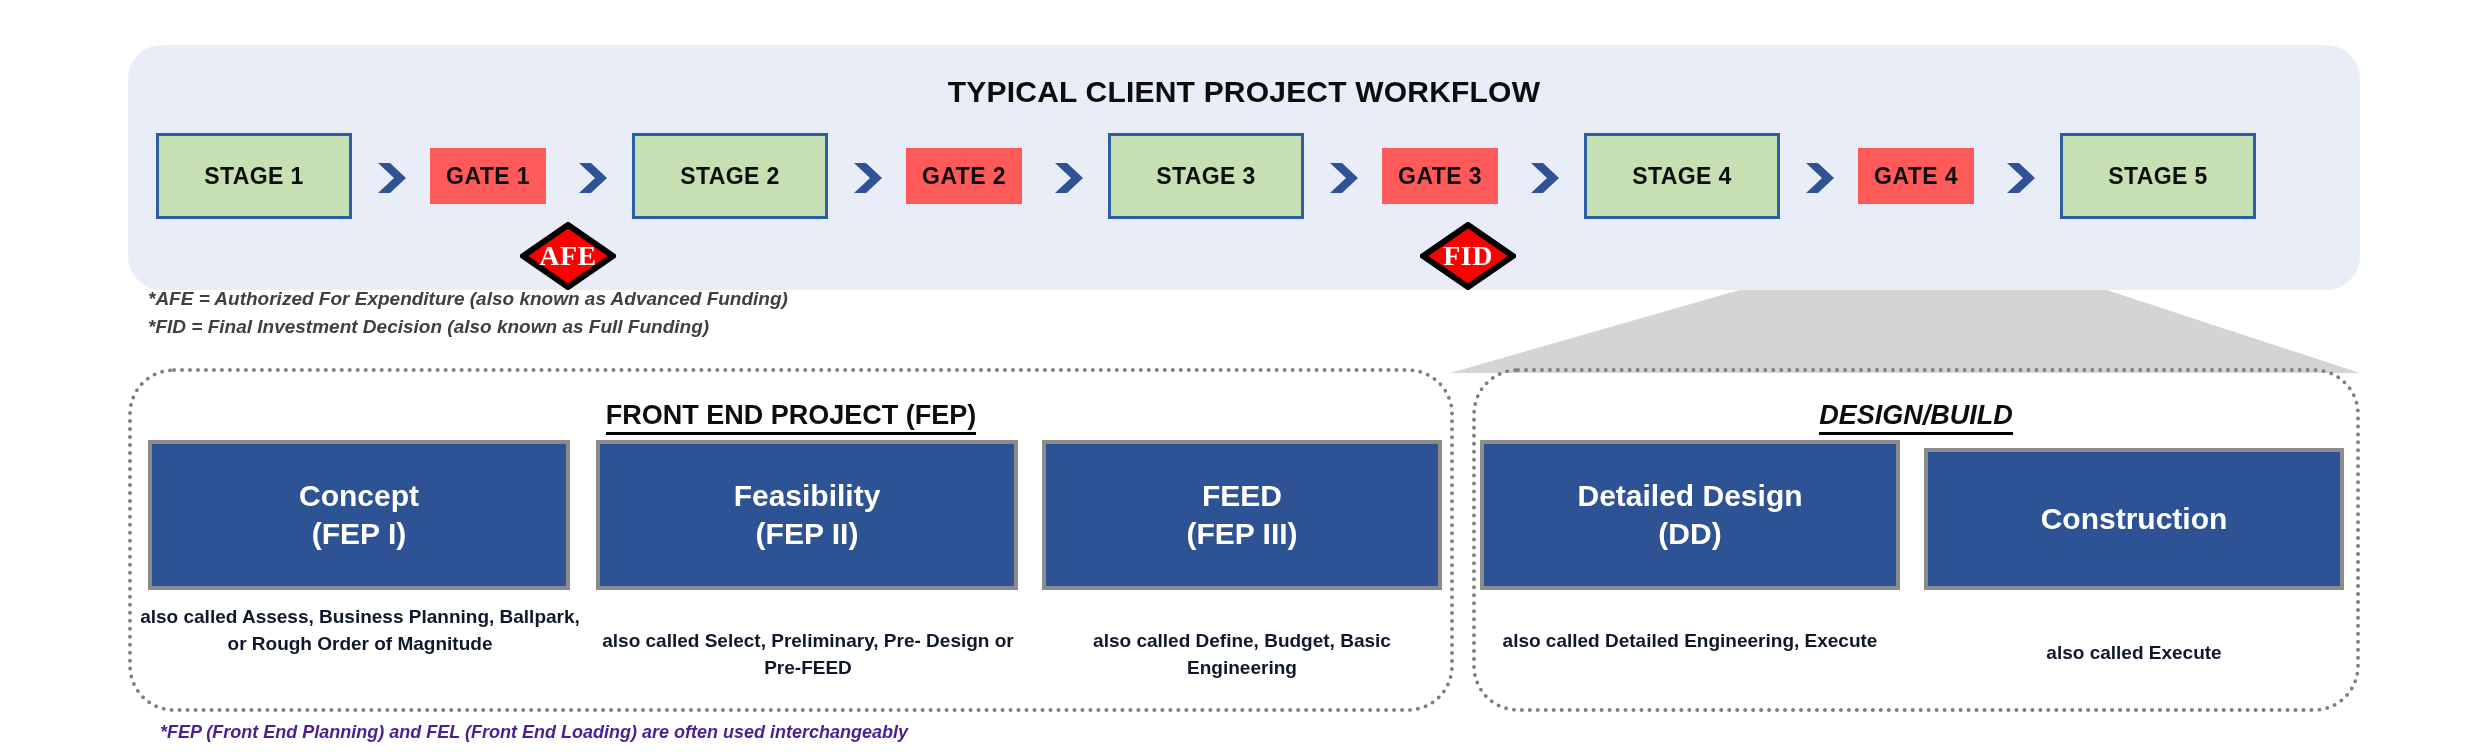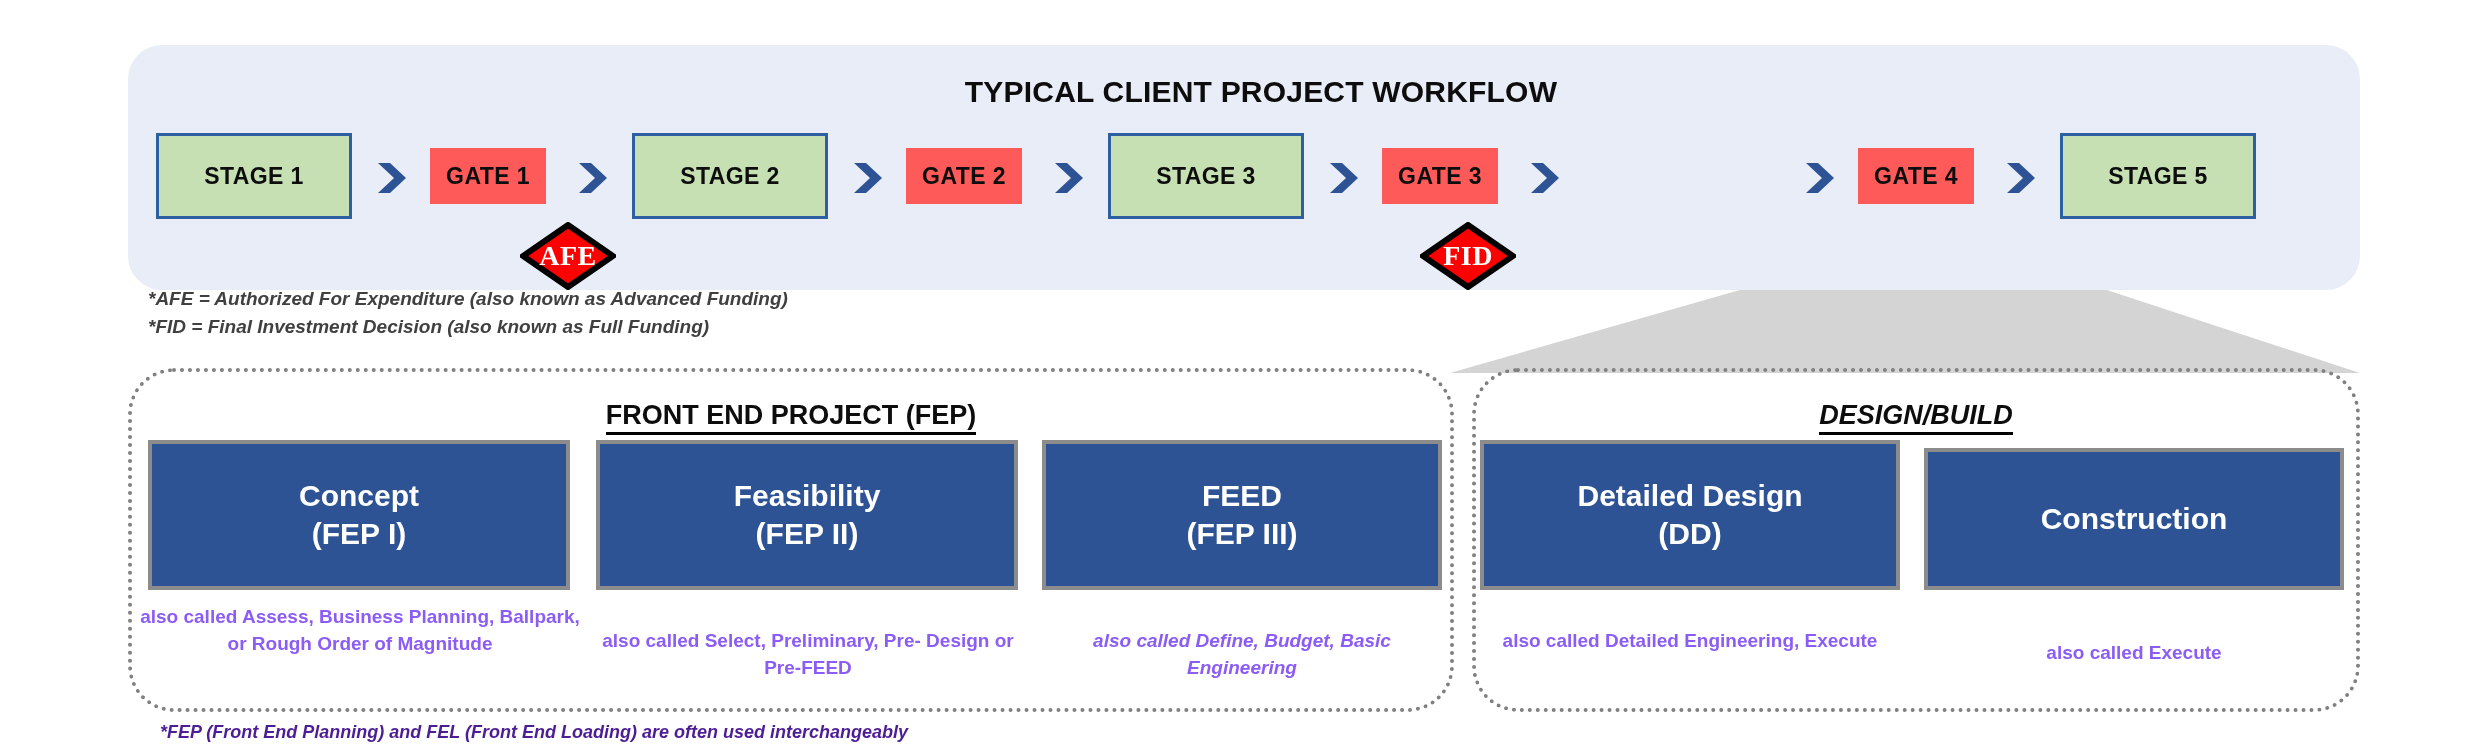--- a/index.html
+++ b/index.html
@@ -13,21 +13,20 @@
 
   
   #banner{
     position:absolute;left:128px;top:45px;width:2232px;height:245px;
     background:#e9edf7;border-radius:34px;
   }
   #banner-title{
     position:absolute;left:0;top:30px;width:2232px;
     text-align:center;font-size:30px;font-weight:bold;color:#0d0d0d;
     letter-spacing:.2px;
-    padding-left:17px;
   }
   
   #flow{
     position:absolute;left:128px;top:133px;width:2232px;height:90px;
   }
   .sbox{
     position:absolute;top:0;width:196px;height:86px;
     background:#c6e0b4;border:3px solid #2f5fa3;
     box-sizing:border-box;
     display:flex;align-items:center;justify-content:center;
@@ -89,21 +88,21 @@
     position:absolute;
     background:#2e5395;
     border:4px solid #8c8c8c;
     box-sizing:border-box;
     display:flex;flex-direction:column;align-items:center;justify-content:center;
     color:#ffffff;font-size:30px;font-weight:bold;line-height:1.26;
     text-align:center;
   }
   .pcap{
     position:absolute;
-    font-size:19px;font-weight:bold;color:#8b5cf6;
+    font-size:19px;font-weight:bold;color:#0f172a;
     text-align:center;line-height:1.42;
   }
 </style>
 </head>
 <body>
 
 <div id="funnel">
   <svg width="910" height="120" viewBox="0 0 910 120">
     <polygon points="412,0 550,0 910,118 0,118" fill="#d4d4d4"></polygon>
   </svg>
@@ -150,20 +149,21 @@
       </svg>
   </div>
 
   <div class="gbox" style="left:1254px;">GATE 3</div>
   <div class="chev" style="left:1401px;">
     <svg width="40" height="34" viewBox="0 0 40 34">
         <path d="M2,2 L18,17 L2,32 L14,32 L30,17 L14,2 Z" fill="#2e5395"></path>
       </svg>
   </div>
 
+  <div class="sbox" style="left:1456px;">STAGE 4</div>
   <div class="chev" style="left:1676px;">
     <svg width="40" height="34" viewBox="0 0 40 34">
         <path d="M2,2 L18,17 L2,32 L14,32 L30,17 L14,2 Z" fill="#2e5395"></path>
       </svg>
   </div>
 
   <div class="gbox" style="left:1730px;">GATE 4</div>
   <div class="chev" style="left:1877px;">
     <svg width="40" height="34" viewBox="0 0 40 34">
         <path d="M2,2 L18,17 L2,32 L14,32 L30,17 L14,2 Z" fill="#2e5395"></path>
@@ -205,21 +205,21 @@
 <div class="pbox" style="left:596px;top:440px;width:422px;height:150px;">
   <div>Feasibility</div>
   <div>(FEP II)</div>
 </div>
 <div class="pcap" style="left:600px;top:628px;width:416px;">also called Select, Preliminary, Pre- Design or Pre-FEED</div>
 
 <div class="pbox" style="left:1042px;top:440px;width:400px;height:150px;">
   <div>FEED</div>
   <div>(FEP III)</div>
 </div>
-<div class="pcap" style="left:1040px;top:628px;width:404px;font-style:italic;">also called Define, Budget, Basic Engineering</div>
+<div class="pcap" style="left:1040px;top:628px;width:404px;">also called Define, Budget, Basic Engineering</div>
 
 <div class="panel" id="panel-db">
   <div class="panel-title">
     <span>DESIGN/BUILD</span>
   </div>
 </div>
 
 <div class="pbox" style="left:1480px;top:440px;width:420px;height:150px;">
   <div>Detailed Design</div>
   <div>(DD)</div>

